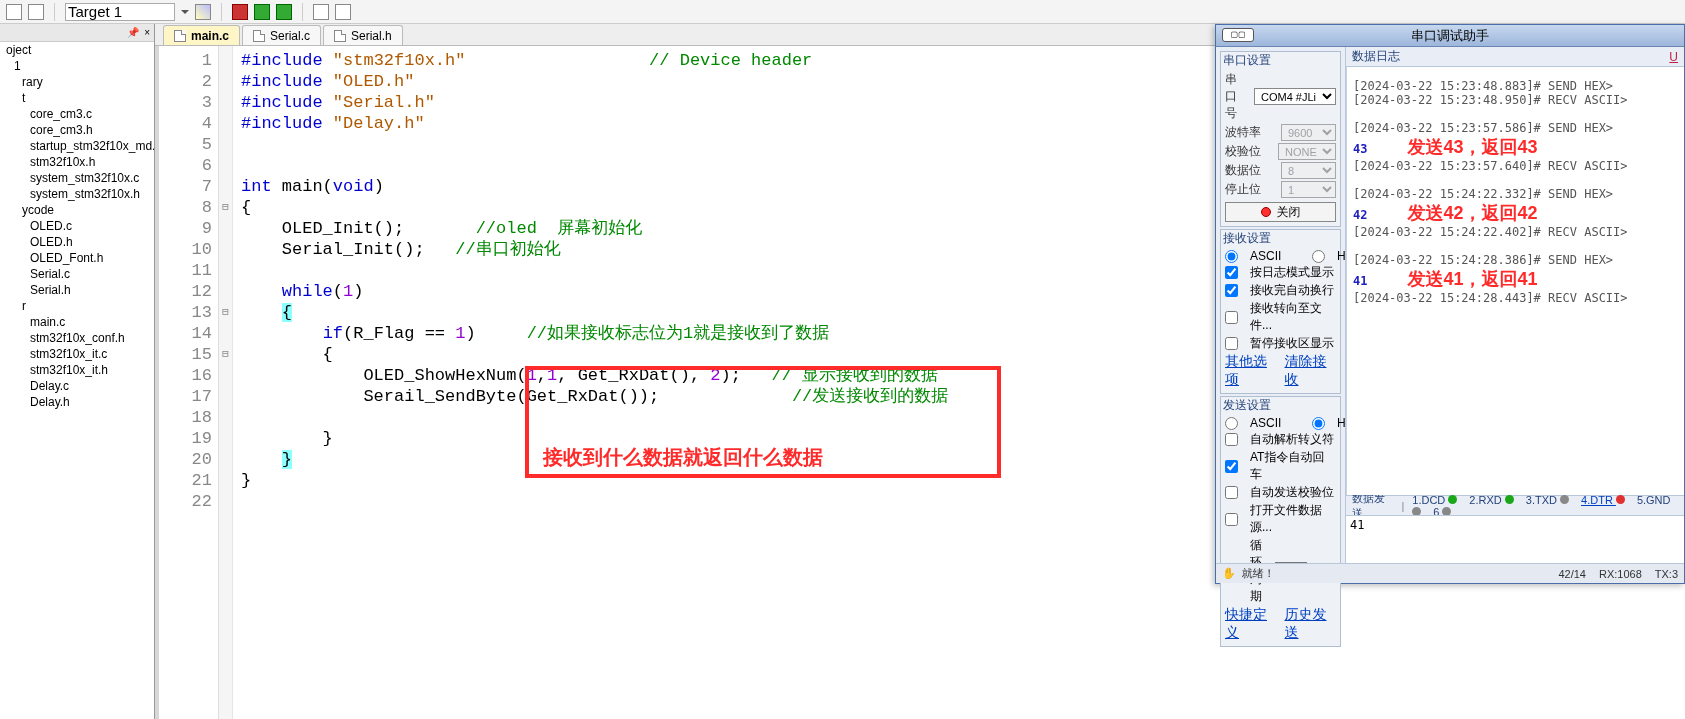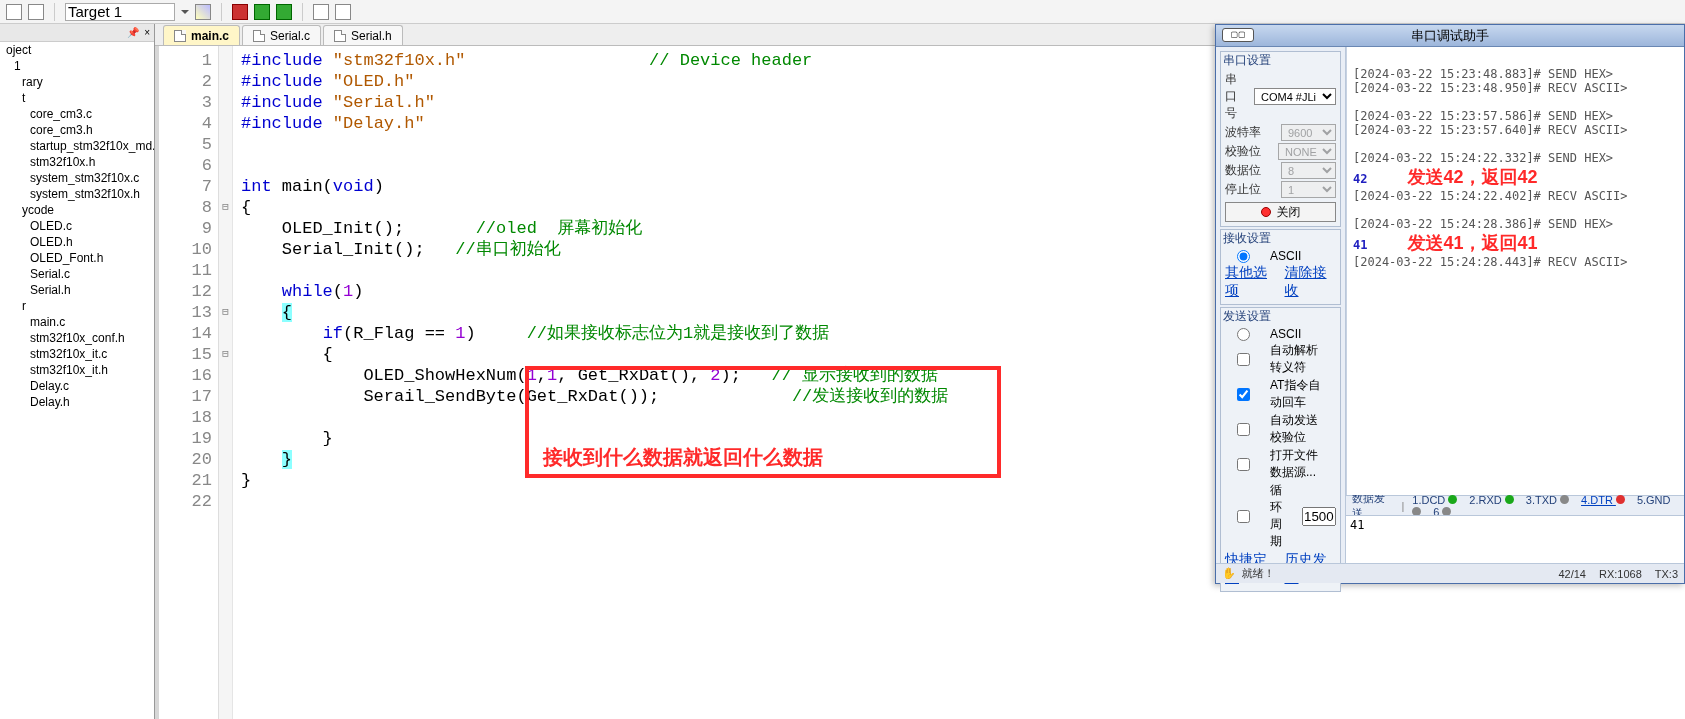--- a/index.html
+++ b/index.html
@@ -190,33 +190,33 @@
   .field-row select, .field-row input[type=text] {
     flex:1; font-size:11px; height:17px; border:1px solid #888; background:#fff; padding:0 2px;
   }
   .field-row select[disabled], .field-row input[disabled] { background:#eee; }
   .btn-close {
     display:flex; align-items:center; justify-content:center;
     border:1px solid #888; background:#f4f4f4;
     height:20px; margin-top:4px; cursor:pointer;
   }
   .btn-close .dot { width:10px;height:10px;border-radius:50%;background:#ff3030;border:1px solid #900;margin-right:6px; }
-  .chk-row { display:flex; align-items:center; gap:20px; margin:1px 12px; font-size:12px; }
+  .chk-row { display:flex; align-items:center; gap:12px; margin:1px 0; font-size:12px; }
   .chk-row input { margin:0; }
   .link-row { display:flex; gap:8px; }
   .link-row a { color:#0040c0; text-decoration:underline; font-size:14px; cursor:pointer; }
 
   .sp-right { flex:1; display:flex; flex-direction:column; min-width:0; }
   .log-title { height:20px; border-bottom:1px solid #b9c7da; padding:2px 6px; color:#25427a; background:#e9eef6; display:flex; justify-content:space-between; align-items:center; }
   .log-area {
     flex:1;
     background:#fff;
     font-family:Consolas,monospace;
     font-size:12px;
-    padding:20px 6px;
+    padding:12px 6px;
     overflow:auto;
     position:relative;
     border-left:1px solid #c7d2e2;
   }
   .log-line { color:#555; }
   .log-val { color:#2020c0; font-weight:bold; }
   .annot { color:#ff2a2a; font-size:18px; font-family:"Microsoft YaHei",sans-serif; font-weight:bold; margin-left:40px; }
   .send-bar {
     height:20px; border-top:1px solid #b9c7da; background:#e9eef6;
     display:flex; align-items:center; padding:0 6px; gap:8px;
@@ -394,20 +394,38 @@
           </div>
         <div class="btn-close">
             <span class="dot"></span>
             <span>关闭</span>
           </div>
       </div>
 
       <div class="grp">
         <div class="grp-title">接收设置</div>
         <div class="chk-row"><input type="radio" checked="" style=""><span>ASCII</span>&nbsp;&nbsp;<input type="radio" style=""><span>HEX</span></div>
+        <div id="recv-opts">
+            <div class="chk-row">
+              <input type="checkbox" checked="" style="">
+              <span>按日志模式显示</span>
+            </div>
+            <div class="chk-row">
+              <input type="checkbox" checked="" style="">
+              <span>接收完自动换行</span>
+            </div>
+            <div class="chk-row">
+              <input type="checkbox" style="">
+              <span>接收转向至文件...</span>
+            </div>
+            <div class="chk-row">
+              <input type="checkbox" style="">
+              <span>暂停接收区显示</span>
+            </div>
+          </div>
         <div class="link-row">
           <a>其他选项</a>
           <a>清除接收</a>
         </div>
       </div>
 
       <div class="grp">
         <div class="grp-title">发送设置</div>
         <div class="chk-row"><input type="radio" style=""><span>ASCII</span>&nbsp;&nbsp;<input type="radio" checked="" style=""><span>HEX</span></div>
         <div id="send-opts">
@@ -430,25 +448,33 @@
             <div class="chk-row"><input type="checkbox" style=""><span>循环周期</span> <input type="text" value="1500" style="width: 34px;"> ms</div>
           </div>
         <div class="link-row">
           <a>快捷定义</a>
           <a>历史发送</a>
         </div>
       </div>
     </div>
 
     <div class="sp-right">
+      <div class="log-title">
+        <span>数据日志</span>
+        <a style="color:#c02040;text-decoration:underline">U</a>
+      </div>
       <div class="log-area" id="log-area">
           <div class="log-line">[2024-03-22 15:23:48.883]# SEND HEX&gt;</div>
           <div class="log-line">[2024-03-22 15:23:48.950]# RECV ASCII&gt;</div>
           <div>&nbsp;</div>
           <div class="log-line">[2024-03-22 15:23:57.586]# SEND HEX&gt;</div>
+          <div style="display: flex; align-items: baseline;">
+            <span class="log-val">43</span>
+            <span class="annot">发送43，返回43</span>
+          </div>
           <div class="log-line">[2024-03-22 15:23:57.640]# RECV ASCII&gt;</div>
           <div>&nbsp;</div>
           <div class="log-line">[2024-03-22 15:24:22.332]# SEND HEX&gt;</div>
           <div style="display: flex; align-items: baseline;">
             <span class="log-val">42</span>
             <span class="annot">发送42，返回42</span>
           </div>
           <div class="log-line">[2024-03-22 15:24:22.402]# RECV ASCII&gt;</div>
           <div>&nbsp;</div>
           <div class="log-line">[2024-03-22 15:24:28.386]# SEND HEX&gt;</div>

